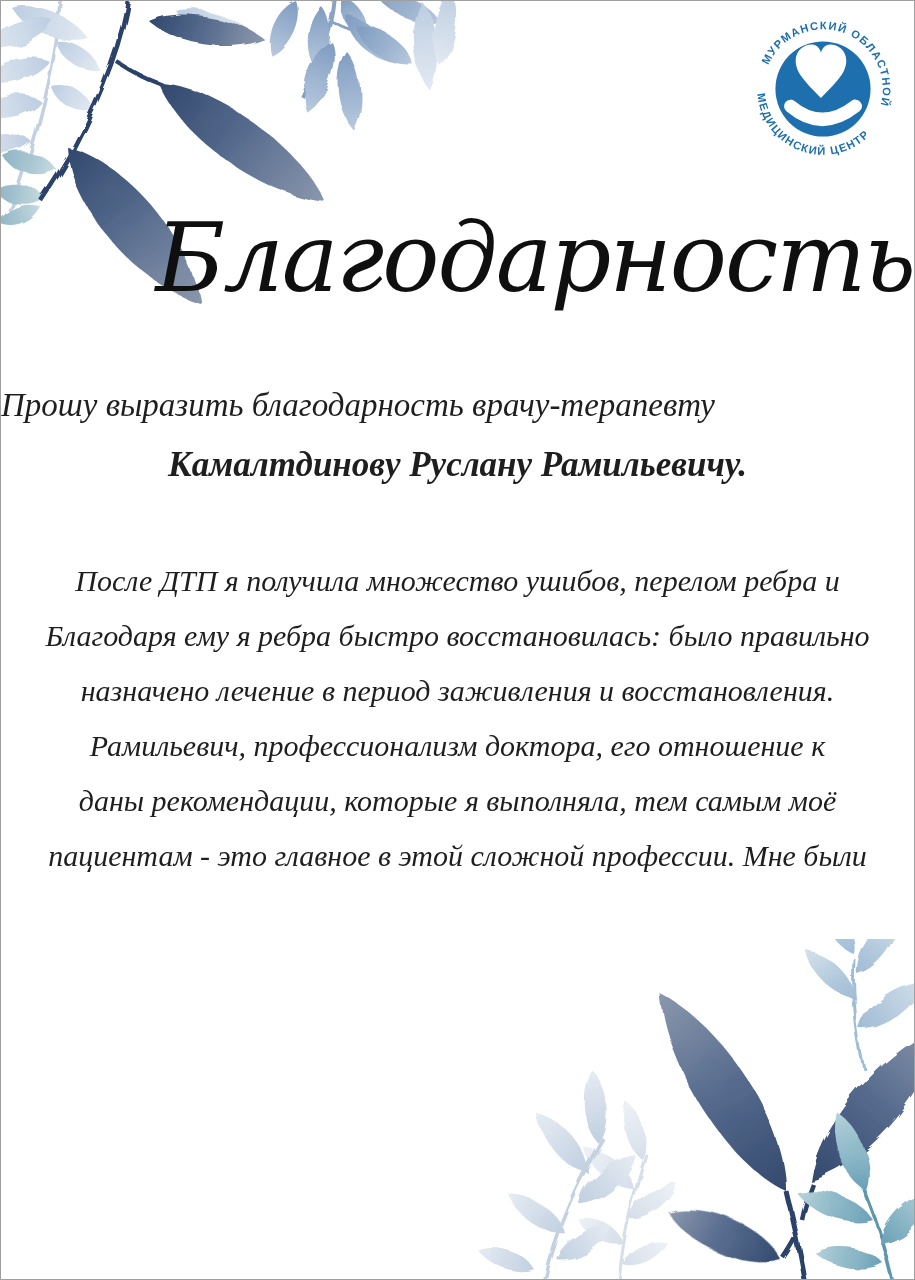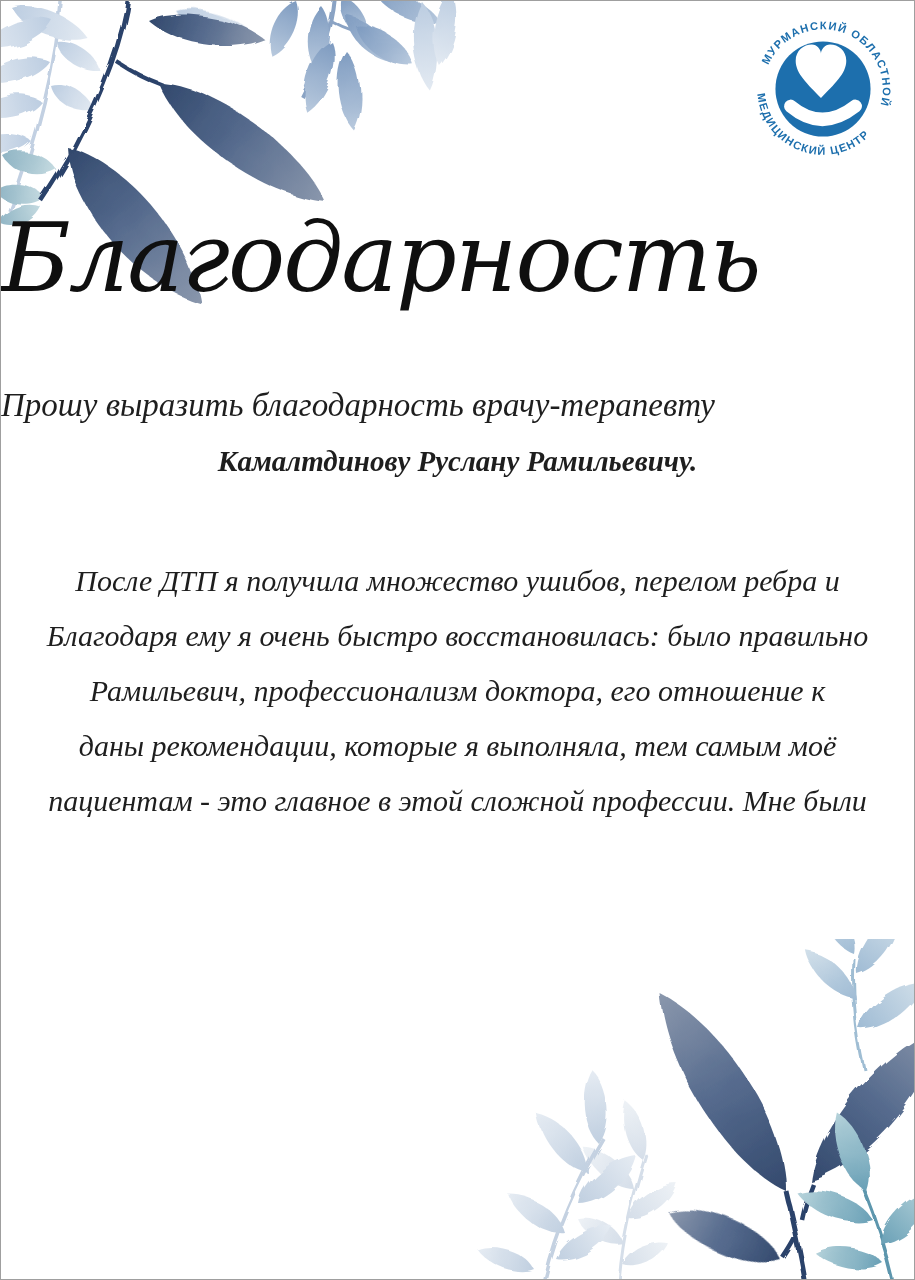--- a/index.html
+++ b/index.html
@@ -12,38 +12,38 @@
     border:1px solid var(--page-border,#9f9f9f);
     overflow:hidden;
     font-family:"Liberation Serif",serif;
   }
   .deco{position:absolute;pointer-events:none;}
   .deco-tl{left:0;top:0;}
   .deco-br{right:0;bottom:0;}
   .logo-wrap{position:absolute;left:736px;top:2px;width:172px;height:172px;}
   .doc-title{
     position:absolute;left:0;right:0;top:202px;
-    text-align:left;
+    text-align:right;
     font-family:"DejaVu Serif","Liberation Serif",serif;
     font-style:italic;
     font-size:95px;
     letter-spacing:-2px;
     color:var(--title-color,#0f0f0f);
     white-space:nowrap;
   }
   .intro-line{
     position:absolute;left:0;right:0;top:386px;
     font-style:italic;
     font-size:33px;color:var(--text-color,#1e1e1e);
     white-space:nowrap;
   }
   .recipient-line{
     position:absolute;left:0;right:0;top:444px;
     text-align:center;font-style:italic;font-weight:bold;
-    font-size:29px;color:var(--text-color,#1e1e1e);
+    font-size:35px;color:var(--text-color,#1e1e1e);
     white-space:nowrap;
   }
   .body-block{
     position:absolute;left:0;right:0;top:552px;
     text-align:center;
   }
   .body-line{
     height:55px;line-height:55px;
     font-style:italic;font-size:30px;
     color:var(--text-color,#1e1e1e);
@@ -224,19 +224,20 @@
     </svg>
   </div>
 
   <div class="doc-title">Благодарность</div>
 
   <div class="intro-line">Прошу выразить благодарность врачу-терапевту</div>
   <div class="recipient-line">Камалтдинову Руслану Рамильевичу.</div>
 
   <div class="body-block">
     <div class="body-line">После ДТП я получила множество ушибов, перелом ребра и</div>
-    <div class="body-line">Благодаря ему я очень быстро восстановилась: было правильно</div>
+    <div class="body-line">Благодаря ему я ребра быстро восстановилась: было правильно</div>
+    <div class="body-line">назначено лечение в период заживления и восстановления.</div>
     <div class="body-line">Рамильевич, профессионализм доктора, его отношение к</div>
     <div class="body-line">даны рекомендации, которые я выполняла, тем самым моё</div>
     <div class="body-line">пациентам - это главное в этой сложной профессии. Мне были</div>
   </div>
 
 </div>
 
 </body></html>

